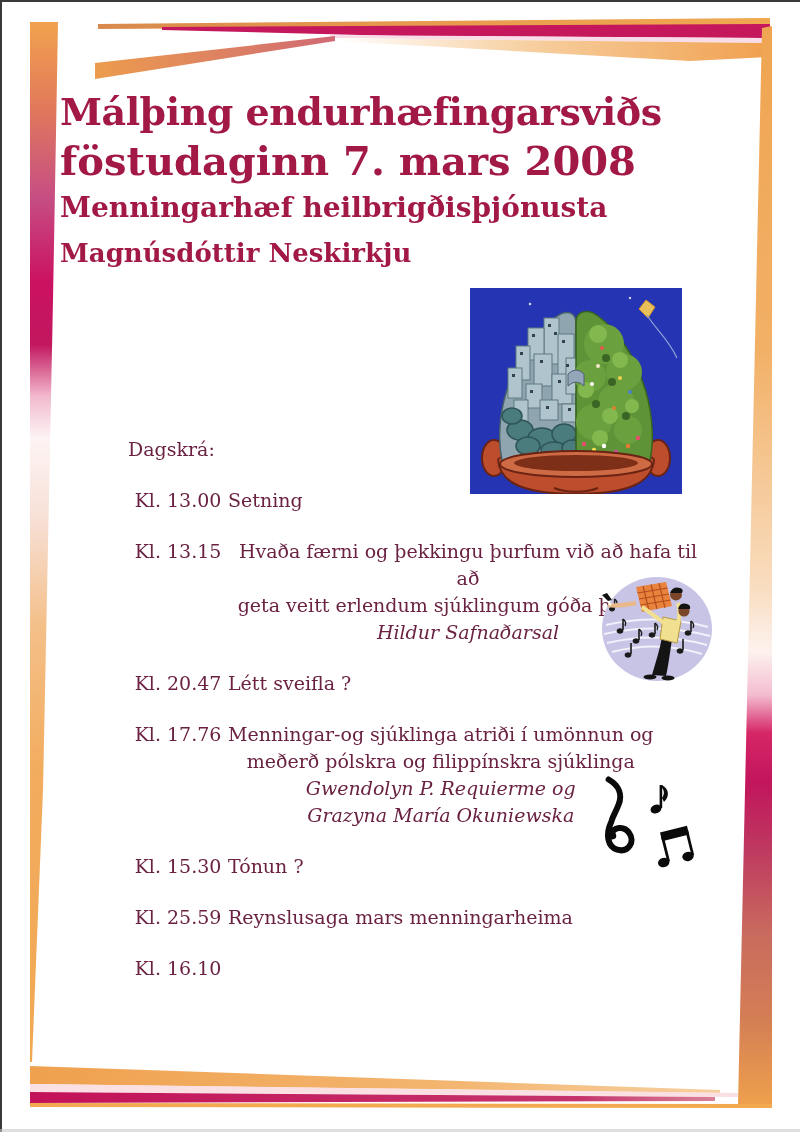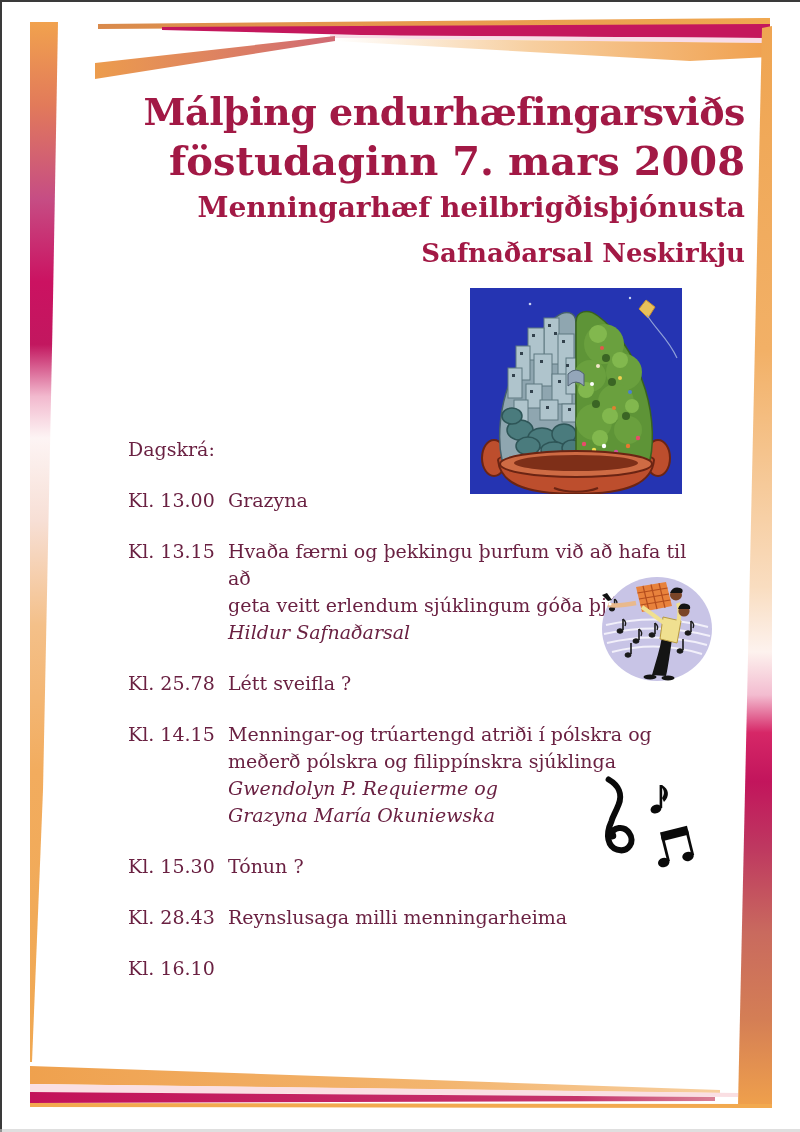--- a/index.html
+++ b/index.html
@@ -7,34 +7,34 @@
     position:relative; width:800px; height:1132px; background:#ffffff;
     overflow:hidden; font-family:"DejaVu Serif", serif;
   }
   .layer { position:absolute; pointer-events:none; }
   .edge { position:absolute; background:#3a3a3a; }
   .edge-top { left:0; top:0; width:800px; height:2px; }
   .edge-left { left:0; top:0; width:2px; height:1132px; }
   .edge-bottom { left:0; top:1129px; width:800px; height:3px; background:#c9c9c9; opacity:.6; }
 
   .titleblock {
-    position:absolute; left:60px; right:55px; top:88px; text-align:right;
+    position:absolute; left:60px; right:55px; top:88px; text-align:left;
     color:#A21945; font-weight:bold;
   }
   .t1 { font-size:38px; line-height:48px; letter-spacing:-0.5px; }
   .t2 { font-size:40px; line-height:46px; margin-top:2px; }
   .t3 { font-size:28px; line-height:44px; margin-top:2px; }
   .t4 { font-size:26px; line-height:42px; margin-top:2px; }
 
   .schedule {
     position:absolute; left:128px; top:436px; width:580px;
     color:#6A2142; font-size:19px;
   }
   .sched-heading { line-height:27px; margin-bottom:24px; }
-  .row { display:flex; margin-bottom:24px; }
+  .row { display:flex; margin-bottom:24px;text-align:center; }
   .row .time { width:100px; flex:none; line-height:27px; }
   .row .desc { line-height:27px; }
   .desc .speaker { font-style:italic; }
 
   .brain-art   { left:470px; top:288px; }
   .dancers-art { left:600px; top:575px; }
   .notes-art   { left:590px; top:774px; }
 </style>
 <title>Málþing endurhæfingarsviðs</title></head>
 <body>
@@ -119,21 +119,21 @@
   </svg>
 
   <div class="edge edge-top"></div>
   <div class="edge edge-left"></div>
   <div class="edge edge-bottom"></div>
 
   <header class="titleblock">
     <div class="t1">Málþing endurhæfingarsviðs</div>
     <div class="t2">föstudaginn 7. mars 2008</div>
     <div class="t3">Menningarhæf heilbrigðisþjónusta</div>
-    <div class="t4">Safnaðarsal Neskirkju</div>
+    <div class="t4">Magnúsdóttir Neskirkju</div>
   </header>
 
   <svg class="layer brain-art" width="212" height="206" viewBox="0 0 212 206">
     <rect width="212" height="206" fill="#2534B2"></rect>
 
     <polygon points="176,12 185,19 178,30 169,21" fill="#E8C05A" stroke="#C89030" stroke-width="1"></polygon>
     <path d="M177,27 C 186,42 198,50 207,70" stroke="#8FA0D8" stroke-width="1.2" fill="none"></path>
     <circle cx="60" cy="16" r="1.3" fill="#CBD4F2"></circle>
       <circle cx="160" cy="10" r="1.2" fill="#CBD4F2"></circle>
 
@@ -228,56 +228,56 @@
     <ellipse cx="106" cy="176" rx="76" ry="13" fill="#CE6B44" stroke="#6B2413" stroke-width="2"></ellipse>
     <ellipse cx="106" cy="175" rx="62" ry="8" fill="#7E2F18"></ellipse>
   </svg>
 
   <section class="schedule">
     <div class="sched-heading">Dagskrá:</div>
     <div id="schedule-rows">
         <div class="row">
           <div class="time">Kl. 13.00</div>
           <div class="desc">
-            <div>Grazyna</div>
+            <div>Setning</div>
           </div>
         </div>
         <div class="row">
           <div class="time">Kl. 13.15</div>
           <div class="desc">
             <div>Hvaða færni og þekkingu þurfum við að hafa til að</div>
             <div>geta veitt erlendum sjúklingum góða þjónustu ?</div>
             <div class="speaker">Hildur Safnaðarsal</div>
           </div>
         </div>
         <div class="row">
-          <div class="time">Kl. 25.78</div>
+          <div class="time">Kl. 20.47</div>
           <div class="desc">
             <div>Létt sveifla ?</div>
           </div>
         </div>
         <div class="row">
-          <div class="time">Kl. 14.15</div>
-          <div class="desc">
-            <div>Menningar-og trúartengd atriði í pólskra og</div>
+          <div class="time">Kl. 17.76</div>
+          <div class="desc">
+            <div>Menningar-og sjúklinga atriði í umönnun og</div>
             <div>meðerð pólskra og filippínskra sjúklinga</div>
             <div class="speaker">Gwendolyn P. Requierme og</div>
             <div class="speaker">Grazyna María Okuniewska</div>
           </div>
         </div>
         <div class="row">
           <div class="time">Kl. 15.30</div>
           <div class="desc">
             <div>Tónun ?</div>
           </div>
         </div>
         <div class="row">
-          <div class="time">Kl. 28.43</div>
-          <div class="desc">
-            <div>Reynslusaga milli menningarheima</div>
+          <div class="time">Kl. 25.59</div>
+          <div class="desc">
+            <div>Reynslusaga mars menningarheima</div>
           </div>
         </div>
         <div class="row">
           <div class="time">Kl. 16.10</div>
         </div>
       </div>
   </section>
 
   <svg class="layer dancers-art" width="114" height="108" viewBox="0 0 114 108">
     <ellipse cx="57" cy="54" rx="55" ry="52" fill="#C8C4E6"></ellipse>

